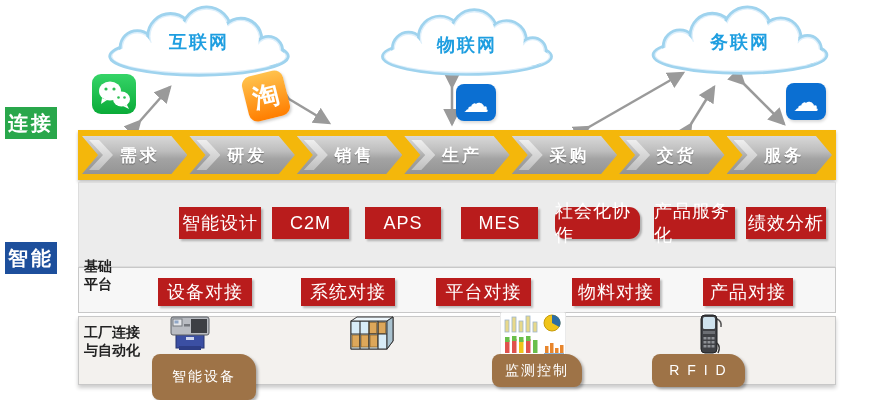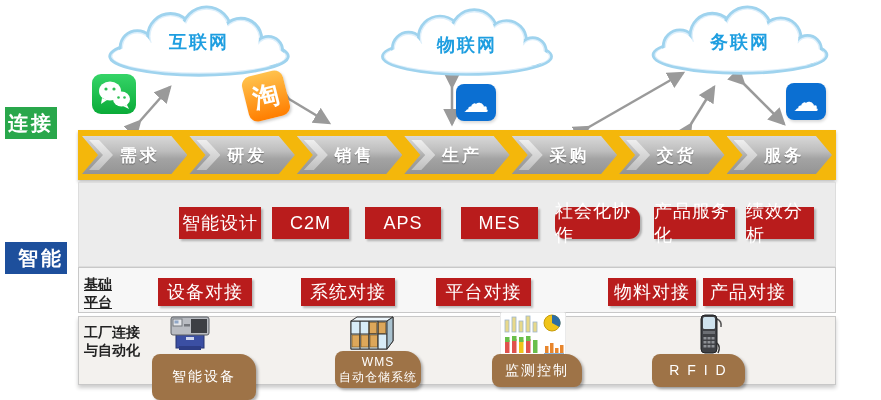--- a/index.html
+++ b/index.html
@@ -3,21 +3,21 @@
 <meta charset="utf-8">
 <style>
   html,body{margin:0;padding:0;background:#fff;}
   .stage{position:relative;width:881px;height:400px;background:#fff;overflow:hidden;
          font-family:"Liberation Sans","DejaVu Sans",sans-serif;}
 
   
   .tag{position:absolute;left:5px;width:52px;height:32px;color:#fff;font-size:20px;
        font-weight:bold;display:flex;align-items:center;justify-content:center;letter-spacing:3px;margin-top:37px;}
   .tag-connect{top:70px;background:#29a74b;}
-  .tag-smart{top:205px;background:#1d4f9c;padding-left:10px;}
+  .tag-smart{top:205px;background:#1d4f9c;}
 
   
   .cloud{position:absolute;}
   .cloud svg{display:block;}
   .cloud .cloud-label{position:absolute;left:0;right:0;top:26px;text-align:center;
        color:#1e9ee0;font-size:18px;font-weight:bold;letter-spacing:2px;}
 
   
   .chain{position:absolute;left:78px;top:130px;width:758px;height:50px;background:#f4b70b;
          display:flex;align-items:center;padding:0 3px;box-sizing:border-box;
@@ -39,21 +39,21 @@
   .panel-factory{top:316px;height:69px;background:#f3f1ee;border:1px solid #c8c8c8;
                  box-shadow:0 3px 4px rgba(0,0,0,.2);}
 
   .gray-box{position:absolute;background:#b91c1c;color:#fff;font-size:18px;
         display:flex;align-items:center;justify-content:center;letter-spacing:1px;
         box-shadow:2px 2px 2px rgba(0,0,0,.25);}
   .row-smart .gray-box{top:207px;height:32px;}
   .row-platform .gray-box{top:278px;height:28px;}
 
   .side-label{position:absolute;left:84px;color:#222;font-size:14px;font-weight:bold;line-height:1.25;}
-  .side-label-platform{top:276px;text-decoration:underline;}
+  .side-label-platform{top:258px;}
   .side-label-factory{top:324px;}
 
   .brown-box{position:absolute;background:#9e7347;color:#fff;
         border-radius:8px 16px 8px 8px;display:flex;flex-direction:column;
         align-items:center;justify-content:center;font-size:14px;line-height:1.25;
         letter-spacing:2px;box-shadow:2px 2px 3px rgba(0,0,0,.3);}
 
   .hw-icon{position:absolute;}
 
   
@@ -208,33 +208,33 @@
   </div>
 
   <div class="panel panel-smart"></div>
   <div class="row-smart">
     <div class="gray-box" style="left:179px;width:82px;">智能设计</div>
     <div class="gray-box" style="left:272px;width:77px;">C2M</div>
     <div class="gray-box" style="left:365px;width:76px;">APS</div>
     <div class="gray-box" style="left:461px;width:77px;">MES</div>
     <div class="gray-box" style="left:555px;width:85px;border-radius:11px;">社会化协作</div>
     <div class="gray-box" style="left:654px;width:81px;">产品服务化</div>
-    <div class="gray-box" style="left:746px;width:68px;">绩效分析</div>
+    <div class="gray-box" style="left:746px;width:80px;">绩效分析</div>
   </div>
 
   <div class="panel panel-platform"></div>
   <div class="side-label side-label-platform">
     <div>基础</div>
     <div>平台</div>
   </div>
   <div class="row-platform">
     <div class="gray-box" style="left:158px;width:94px;">设备对接</div>
     <div class="gray-box" style="left:301px;width:94px;">系统对接</div>
     <div class="gray-box" style="left:436px;width:95px;">平台对接</div>
-    <div class="gray-box" style="left:572px;width:88px;margin-left:36px;">物料对接</div>
+    <div class="gray-box" style="left:572px;width:88px;">物料对接</div>
     <div class="gray-box" style="left:703px;width:90px;">产品对接</div>
   </div>
 
   <div class="panel panel-factory"></div>
   <div class="side-label side-label-factory">
     <div>工厂连接</div>
     <div>与自动化</div>
   </div>
 
   <div class="hw-icon" style="left:167px;top:312px;">
@@ -320,24 +320,20 @@
           <rect x="14.5" y="32" width="3" height="2.5"></rect>
       </g>
       <path d="M20,30 Q24,34 21,40" fill="none" stroke="#333" stroke-width="1.5"></path>
     </svg>
   </div>
 
   <div class="brown-box" style="left:152px;top:354px;width:104px;height:46px;">
     <span>智能设备</span>
       <span></span>
   </div>
-  <div class="brown-box" style="left:335px;top:351px;width:86px;height:37px;font-size:12px;letter-spacing:1px;">
-    <span>WMS</span>
-      <span>自动仓储系统</span>
-  </div>
   <div class="brown-box" style="left:492px;top:354px;width:90px;height:33px;">
     <span>监测控制</span>
       <span></span>
   </div>
   <div class="brown-box" style="left:652px;top:354px;width:93px;height:33px;">
     <span>R F I D</span>
       <span></span>
   </div>
 
 </div>

